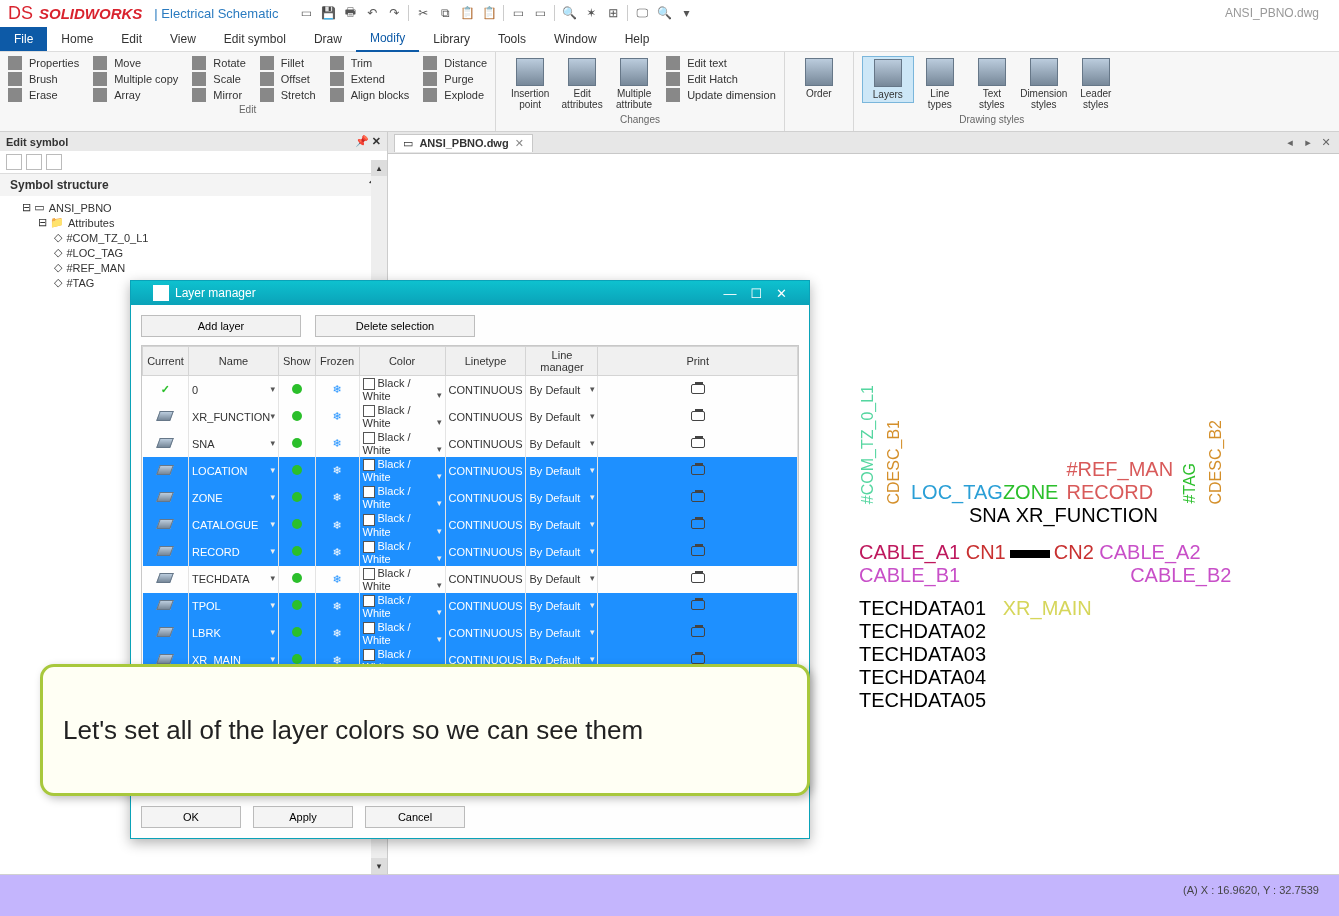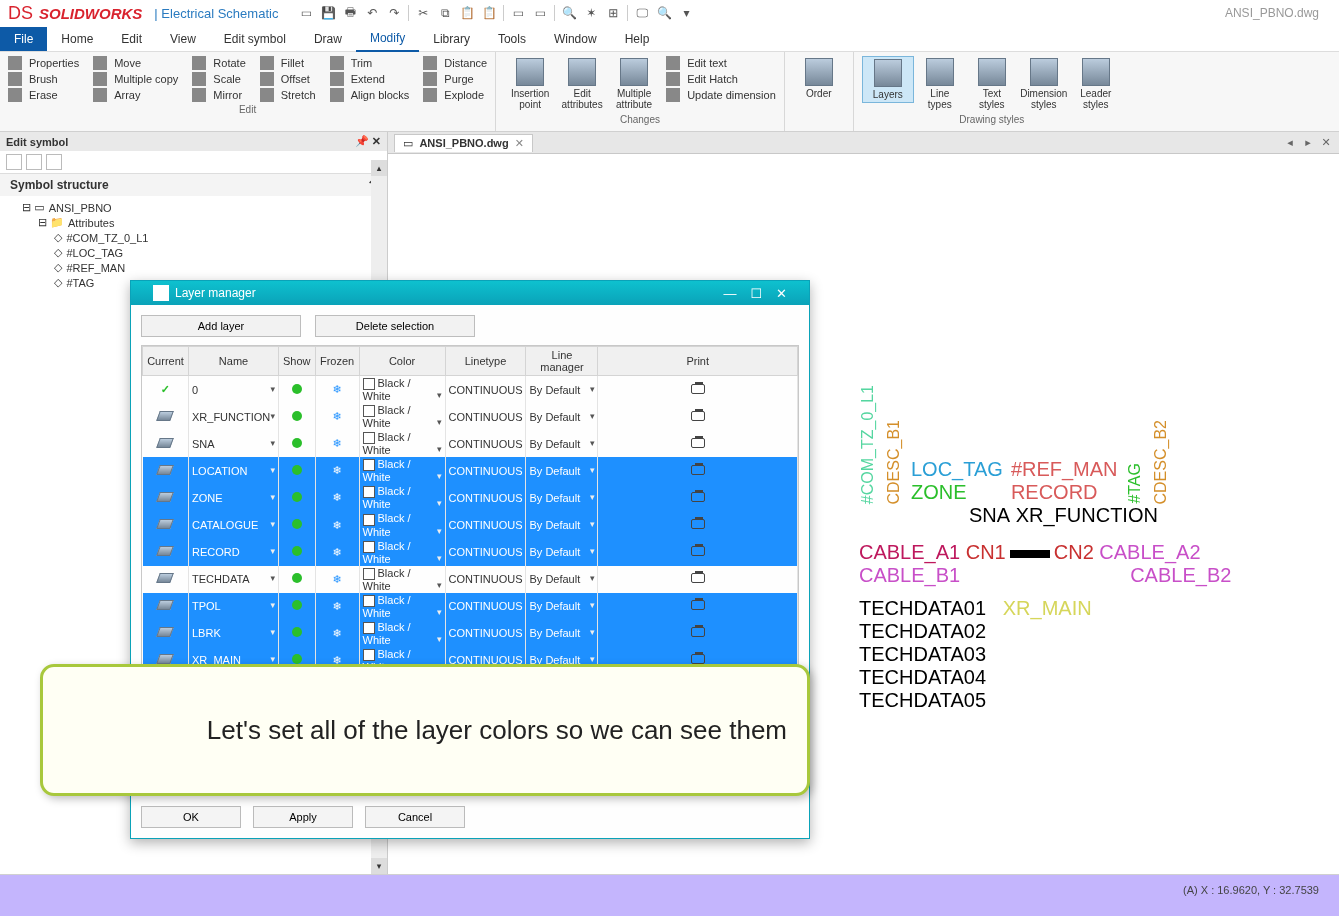--- a/index.html
+++ b/index.html
@@ -88,21 +88,21 @@
 .curchk { color:#2bbf2b; font-weight:bold; }
 
 .dlg-foot1 { display:flex; align-items:center; gap:12px; margin-top:10px; }
 .setcur { flex:0 0 240px; height:26px; background:#eee; border:1px solid #ccc; color:#888; font-size:11px; display:flex; align-items:center; justify-content:center; }
 .curlabel { font-size:11px; }
 .curinput { width:160px; height:20px; border:1px solid #bbb; padding:0 4px; font-size:11px; }
 .dlg-foot2 { display:flex; gap:12px; margin-top:14px; }
 .dlg-foot2 button { width:100px; height:22px; background:#f4f4f4; border:1px solid #bbb; font-size:11px; cursor:pointer; }
 
 
-.callout { position:absolute; left:40px; top:664px; width:770px; height:132px; background:#fffff4; border:3px solid #a8c83c; border-radius:14px; box-shadow: 3px 3px 8px rgba(0,0,0,.25); display:flex; align-items:center; justify-content:flex-end; font-size:26px; color:#222; padding:20px; text-align:center; }
+.callout { position:absolute; left:40px; top:664px; width:770px; height:132px; background:#fffff4; border:3px solid #a8c83c; border-radius:14px; box-shadow: 3px 3px 8px rgba(0,0,0,.25); display:flex; align-items:center; justify-content:flex-start; font-size:26px; color:#222; padding:20px; text-align:center; }
 
 
 .statusbar { position:absolute; left:0; right:0; bottom:0; height:42px; border-top:1px solid #d0d0d0; background:#c4b5fd; }
 .statusbar .coord { position:absolute; right:20px; bottom:20px; font-size:11px; color:#444; }
 </style>
 </head>
 <body>
 
 <div class="titlebar">
   <div class="logo">
@@ -373,21 +373,21 @@
     <span>▸</span>
     <span>✕</span>
   </div>
 </div>
 
 <div class="canvas">
   <div class="schem">
     <div style="display:flex; align-items:flex-end; gap:8px; height:150px;">
       <span class="vtxt" style="color:#55d6a0">#COM_TZ_0_L1</span>
       <span class="vtxt" style="color:#d48f2a">CDESC_B1</span>
-      <div style="display:flex; flex-direction:column; gap:0;">
+      <div style="display:flex; gap:0;">
         <span style="color:#2a9fd6">LOC_TAG</span>
         <span style="color:#2bbf2b">ZONE</span>
       </div>
       <div style="display:flex; flex-direction:column; gap:0;">
         <span style="color:#d85a5a">#REF_MAN</span>
         <span style="color:#d85a5a">RECORD</span>
       </div>
       <span class="vtxt" style="color:#2bbf2b">#TAG</span>
       <span class="vtxt" style="color:#d48f2a">CDESC_B2</span>
     </div>

